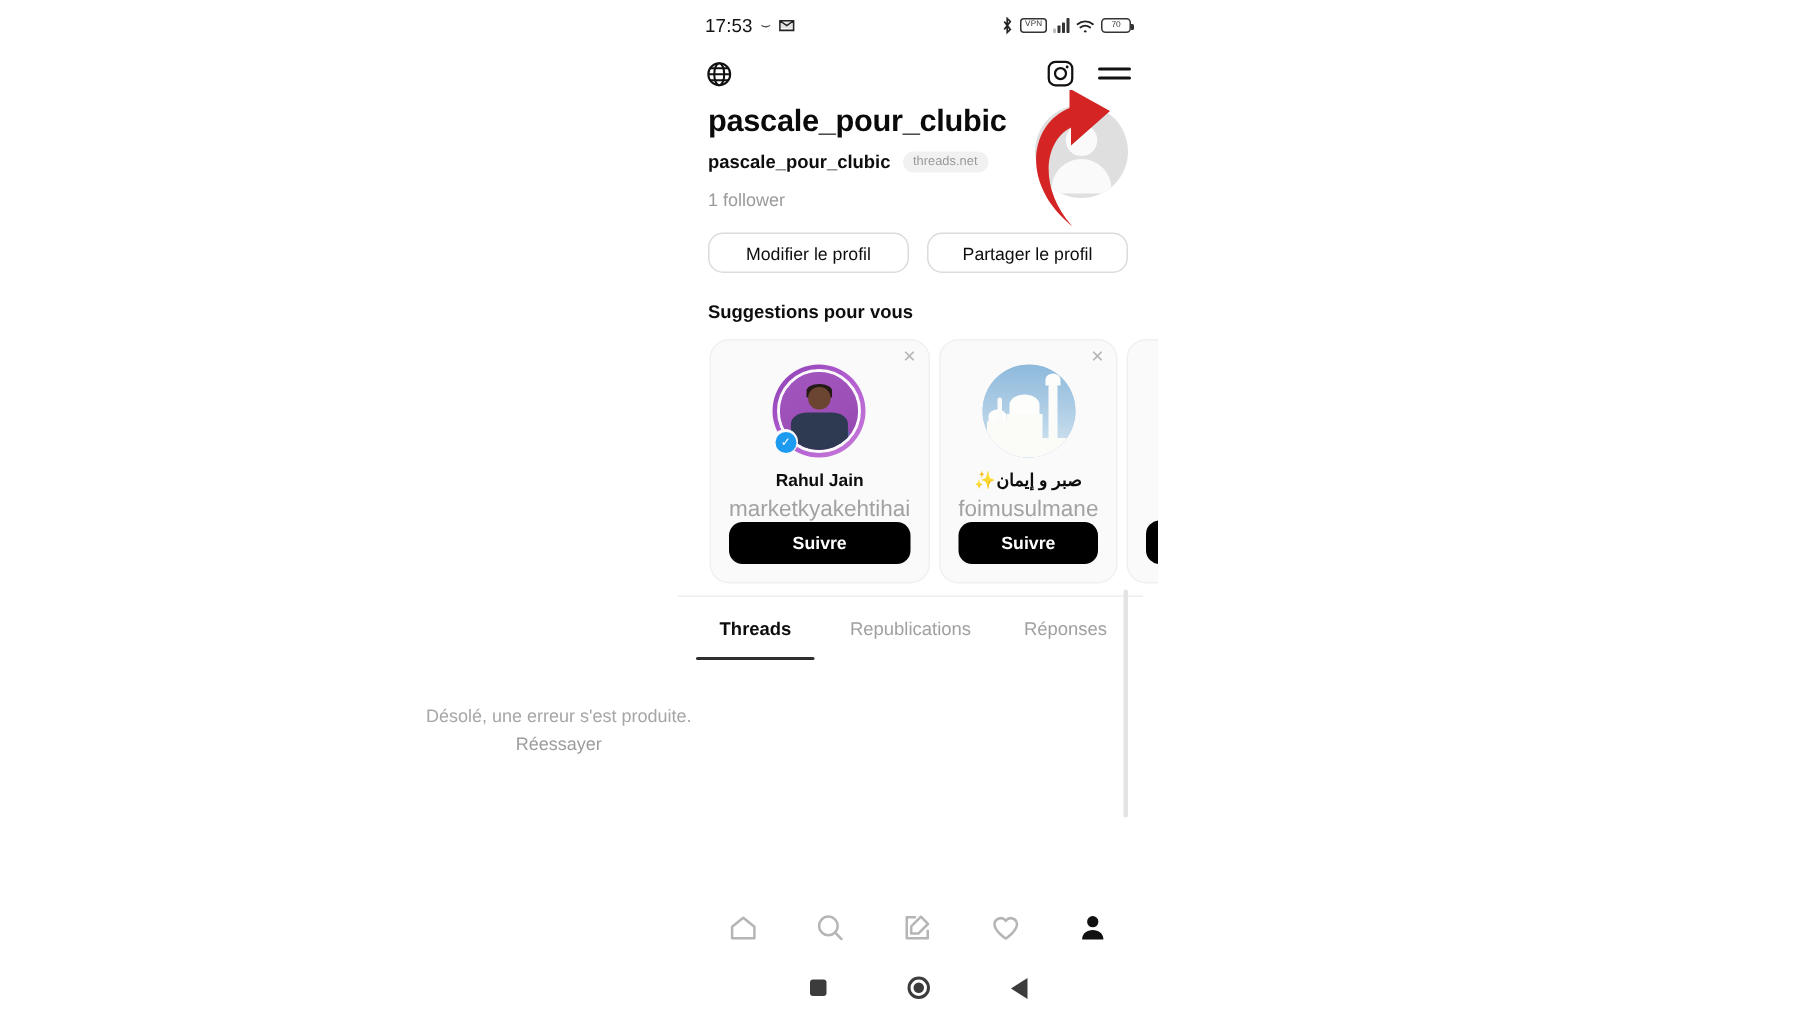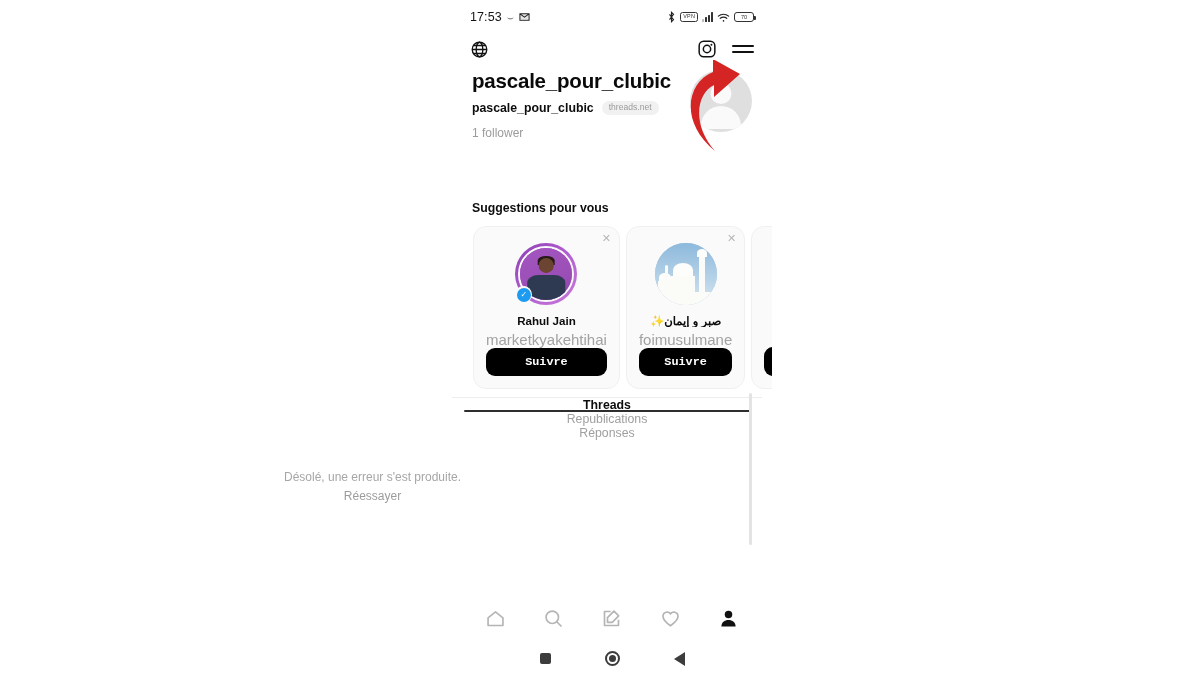--- a/index.html
+++ b/index.html
@@ -102,26 +102,26 @@
   .mosque-sky { position: absolute; inset: 0; background: linear-gradient(180deg,#8db9dc 0%,#b9d4e8 62%,#d9e7f1 100%); }
   .m-dome { position: absolute; background: #fdfdfb; border-radius: 50% 50% 0 0; }
   .m-block { position: absolute; background: #fbfbf8; }
   .m-min { position: absolute; background: #fbfbf9; border-radius: 3px 3px 0 0; }
   .brown-ava { width: 62px; height: 62px; border-radius: 50%; background: linear-gradient(160deg,#d9c49a 0%,#c2a877 60%,#a98f5f 100%); }
   .card-name { margin-top: 9px; font-size: 11.6px; font-weight: 700; color: #0d0d0d; text-align: center; line-height: 1.2; max-width: 100%; white-space: nowrap; overflow: hidden; }
   .card-user { margin-top: 4px; font-size: 15px; color: #a2a2a2; text-align: center; white-space: nowrap; overflow: hidden; max-width: 100%; }
   .btn-follow {
     margin-top: auto; width: 100%; height: 29px; background: #000; color: #fff;
     border-radius: 9px; font-size: 11.8px; font-weight: 700;
-    display: flex; align-items: center; justify-content: center; font-family: Liberation Mono, monospace;
+    display: flex; align-items: center; justify-content: center;
   }
 
   
   .tabs-sep { position: absolute; left: 0; top: 397px; width: 310px; height: 1px; background: #ededed; }
-  .tabs { position: absolute; left: 0; top: 398px; width: 310px; height: 42px; display: flex; flex-direction: column; }
+  .tabs { position: absolute; left: 0; top: 398px; width: 310px; height: 42px; display: flex; }
   .tab { flex: 1; display: flex; align-items: center; justify-content: center; font-size: 12.3px; color: #a0a0a0; position: relative; }
   .tab.active { color: #0d0d0d; font-weight: 700; }
   .tab.active::after { content: ""; position: absolute; left: 12px; right: 12px; bottom: 0; height: 1.7px; background: #2e2e2e; border-radius: 2px; }
 
   .error-block { position: absolute; left: 0; top: 468px; width: 745px; text-align: center; }
   .error-line { font-size: 12px; color: #a6a6a6; line-height: 1.55; }
   .error-retry { font-size: 12px; color: #9c9c9c; line-height: 1.55; }
 
   .scrollbar { position: absolute; left: 749px; top: 393px; width: 3px; height: 152px; background: #e3e3e3; border-radius: 3px; }
 
@@ -216,20 +216,24 @@
             <div class="ava-head"></div>
               <div class="ava-body"></div>
           </div>
           <svg class="red-arrow" viewBox="0 0 80 92">
             <path d="M31 90 C 8 64, 12 33, 30 24 L 30 36 L 56 13 L 29 -2 L 29 11 C 2 22, -4 62, 31 90 Z" fill="#d42424" transform="translate(8,1)"></path>
           </svg>
         </div>
       </div>
     </div>
 
+    <div class="actions">
+      <div class="btn-outline">Modifier le profil</div>
+      <div class="btn-outline">Partager le profil</div>
+    </div>
 
     <div class="sugg-title">Suggestions pour vous</div>
     <div class="cards">
       <div class="cards-inner">
 
         <div class="card">
           <span class="card-close">✕</span>
           <div class="card-ava-wrap">
             <div class="ring">
               <div class="ring-inner">

